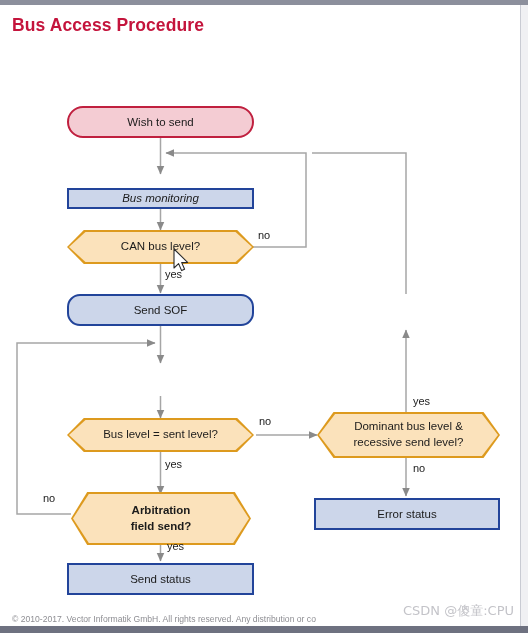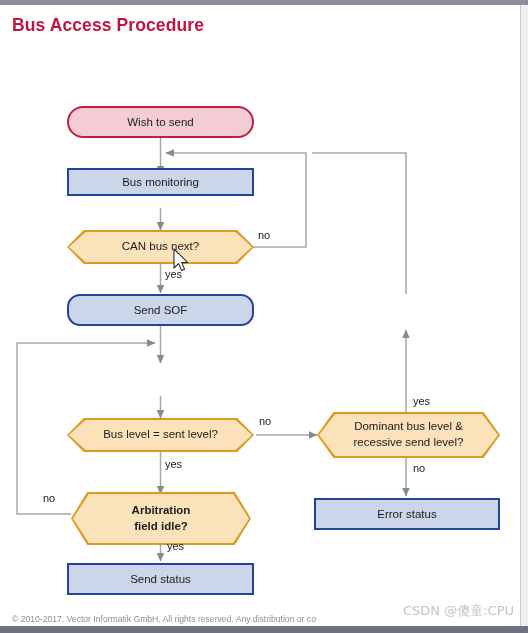--- a/index.html
+++ b/index.html
@@ -211,48 +211,48 @@
         <path d="M160.5,536 L160.5,561" marker-end="url(#arw)"></path>
 
         <path d="M71,514 L17,514 L17,343 L155,343" marker-end="url(#arw)"></path>
       </g>
     </svg>
 
     <div class="node node-terminator" style="left:67px; top:106px; width:187px; height:32px;">
       <span>Wish to send</span>
     </div>
 
-    <div class="node node-process" style="left:67px; top:168px; width:187px; height:28px;">
+    <div class="node node-process" style="left:67px; top:188px; width:187px; height:21px;font-style:italic;">
       <span>Bus monitoring</span>
     </div>
 
     <div class="hex-wrap" style="left:67px; top:230px; width:187px; height:34px;">
       <div class="hex-outer"></div>
       <div class="hex-inner"></div>
-      <div class="hex-label">CAN bus next?</div>
+      <div class="hex-label">CAN bus level?</div>
     </div>
 
     <div class="node node-process" style="left:67px; top:294px; width:187px; height:32px;border-radius:13px;">
       <span>Send SOF</span>
     </div>
 
 
     <div class="hex-wrap" style="left:67px; top:418px; width:187px; height:34px;">
       <div class="hex-outer"></div>
       <div class="hex-inner"></div>
       <div class="hex-label">Bus level = sent level?</div>
     </div>
 
     <div class="hex-wrap" style="left:71px; top:492px; width:180px; height:53px;font-weight:bold;">
       <div class="hex-outer"></div>
       <div class="hex-inner"></div>
       <div class="hex-label">
         <div>
           <div>Arbitration</div>
-          <div>field idle?</div>
+          <div>field send?</div>
         </div>
       </div>
     </div>
 
     <div class="node node-process" style="left:67px; top:563px; width:187px; height:32px;">
       <span>Send status</span>
     </div>
 
 
     <div class="hex-wrap" style="left:317px; top:412px; width:183px; height:46px;">

